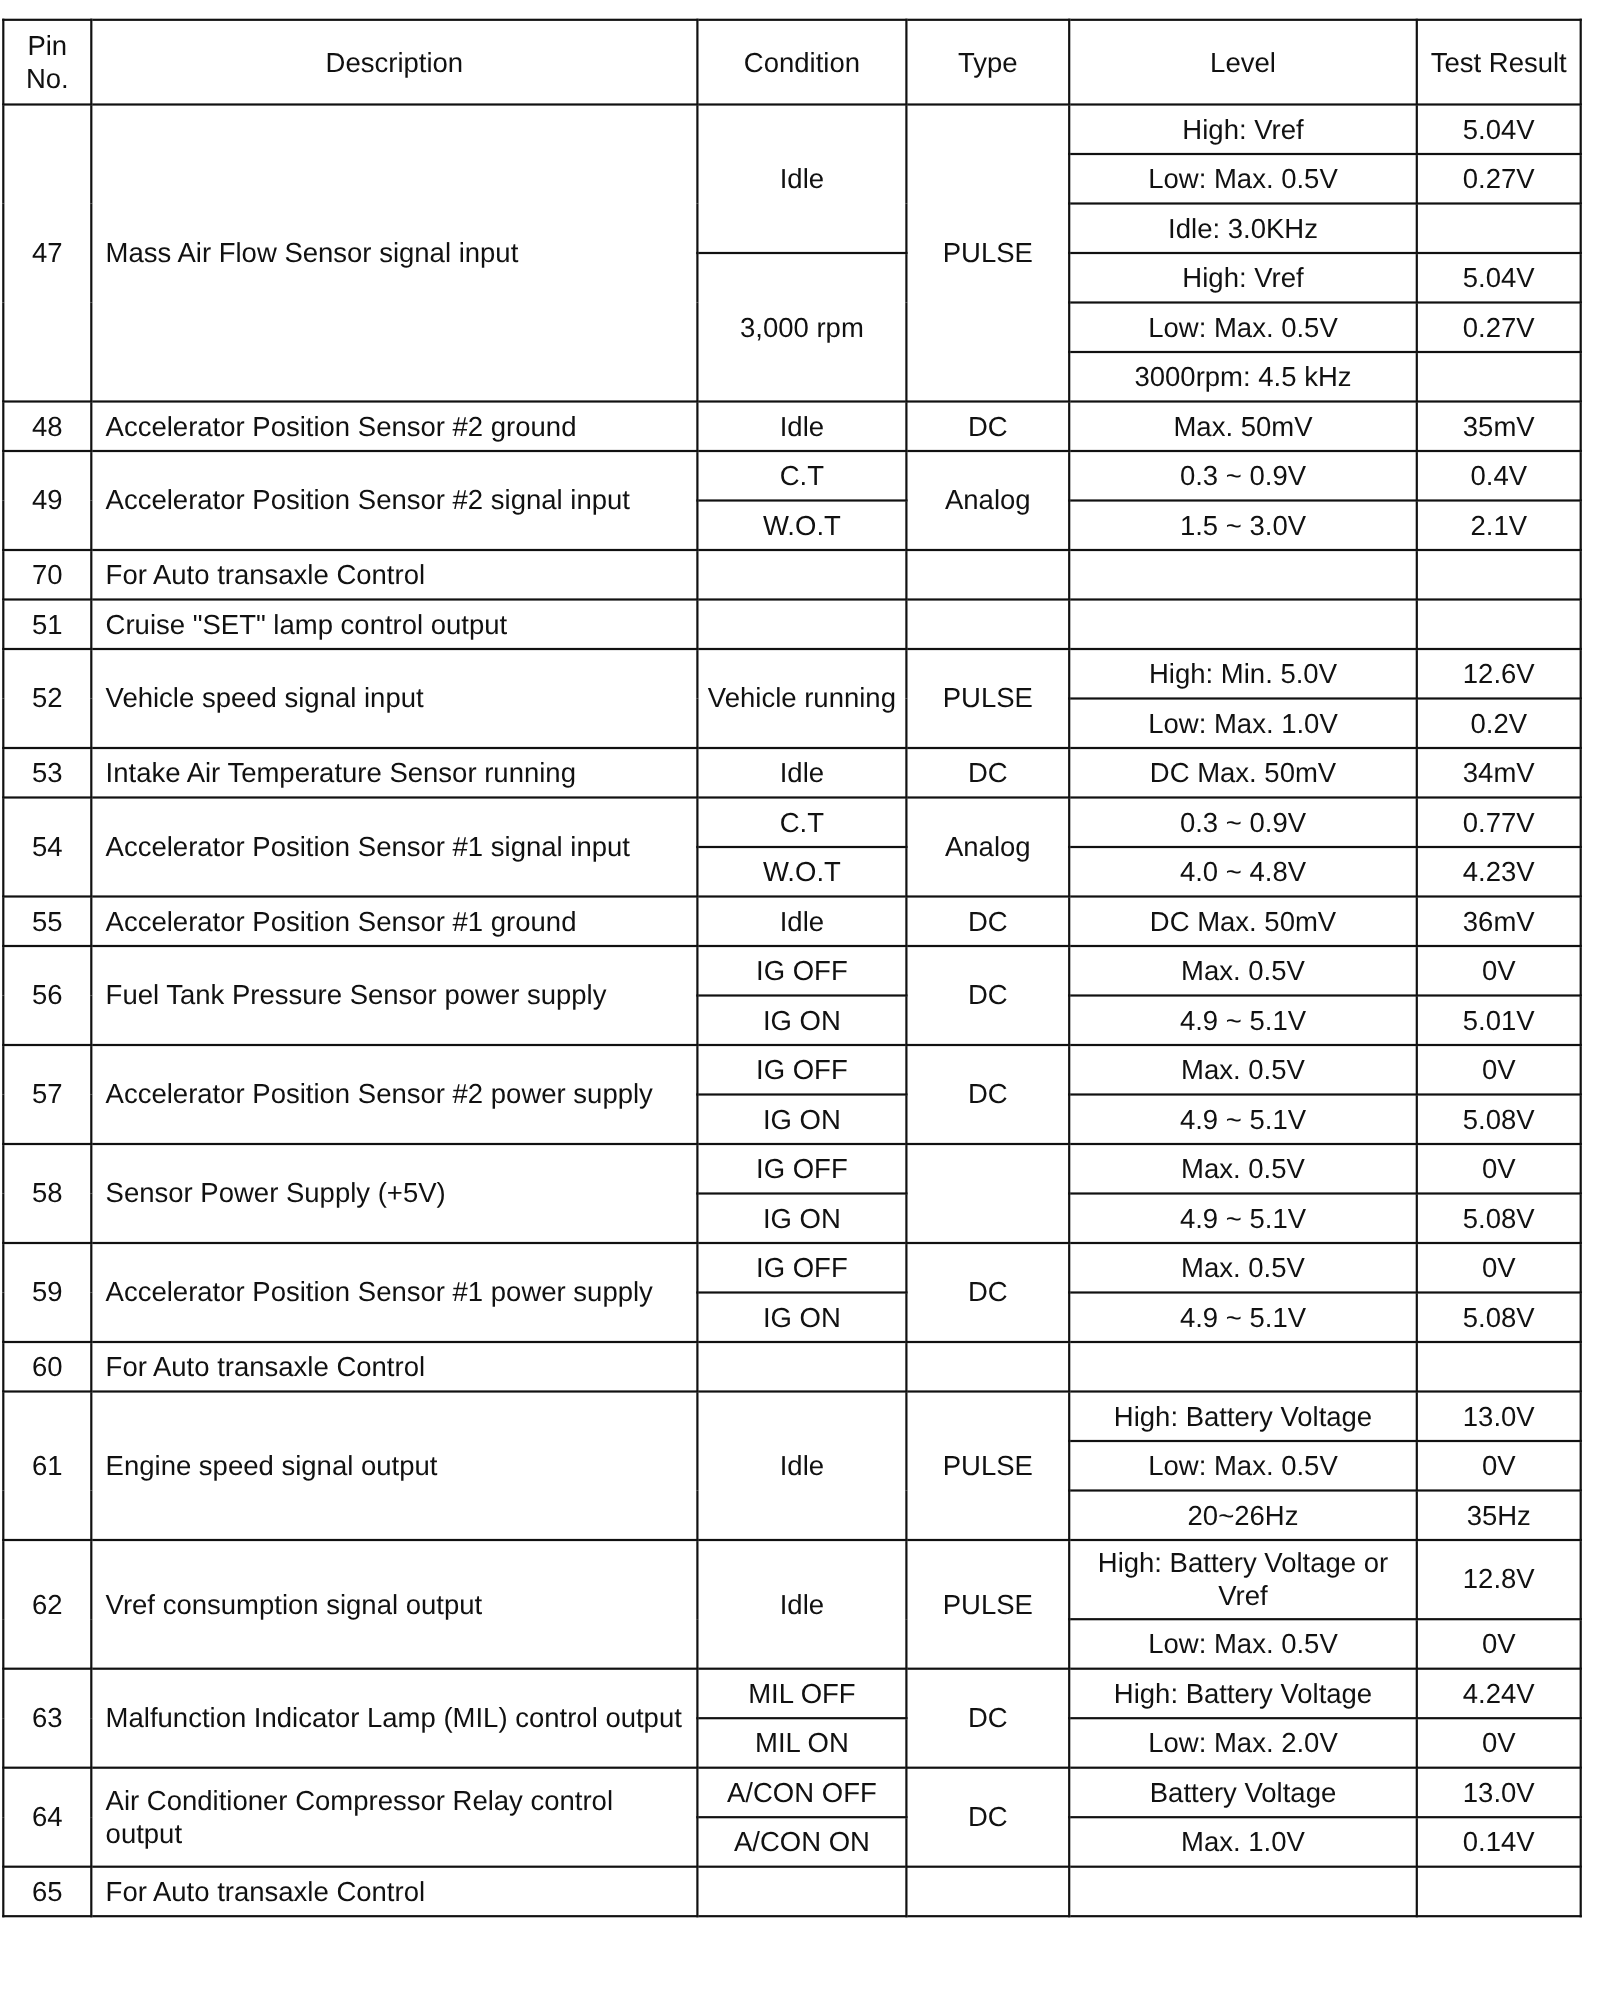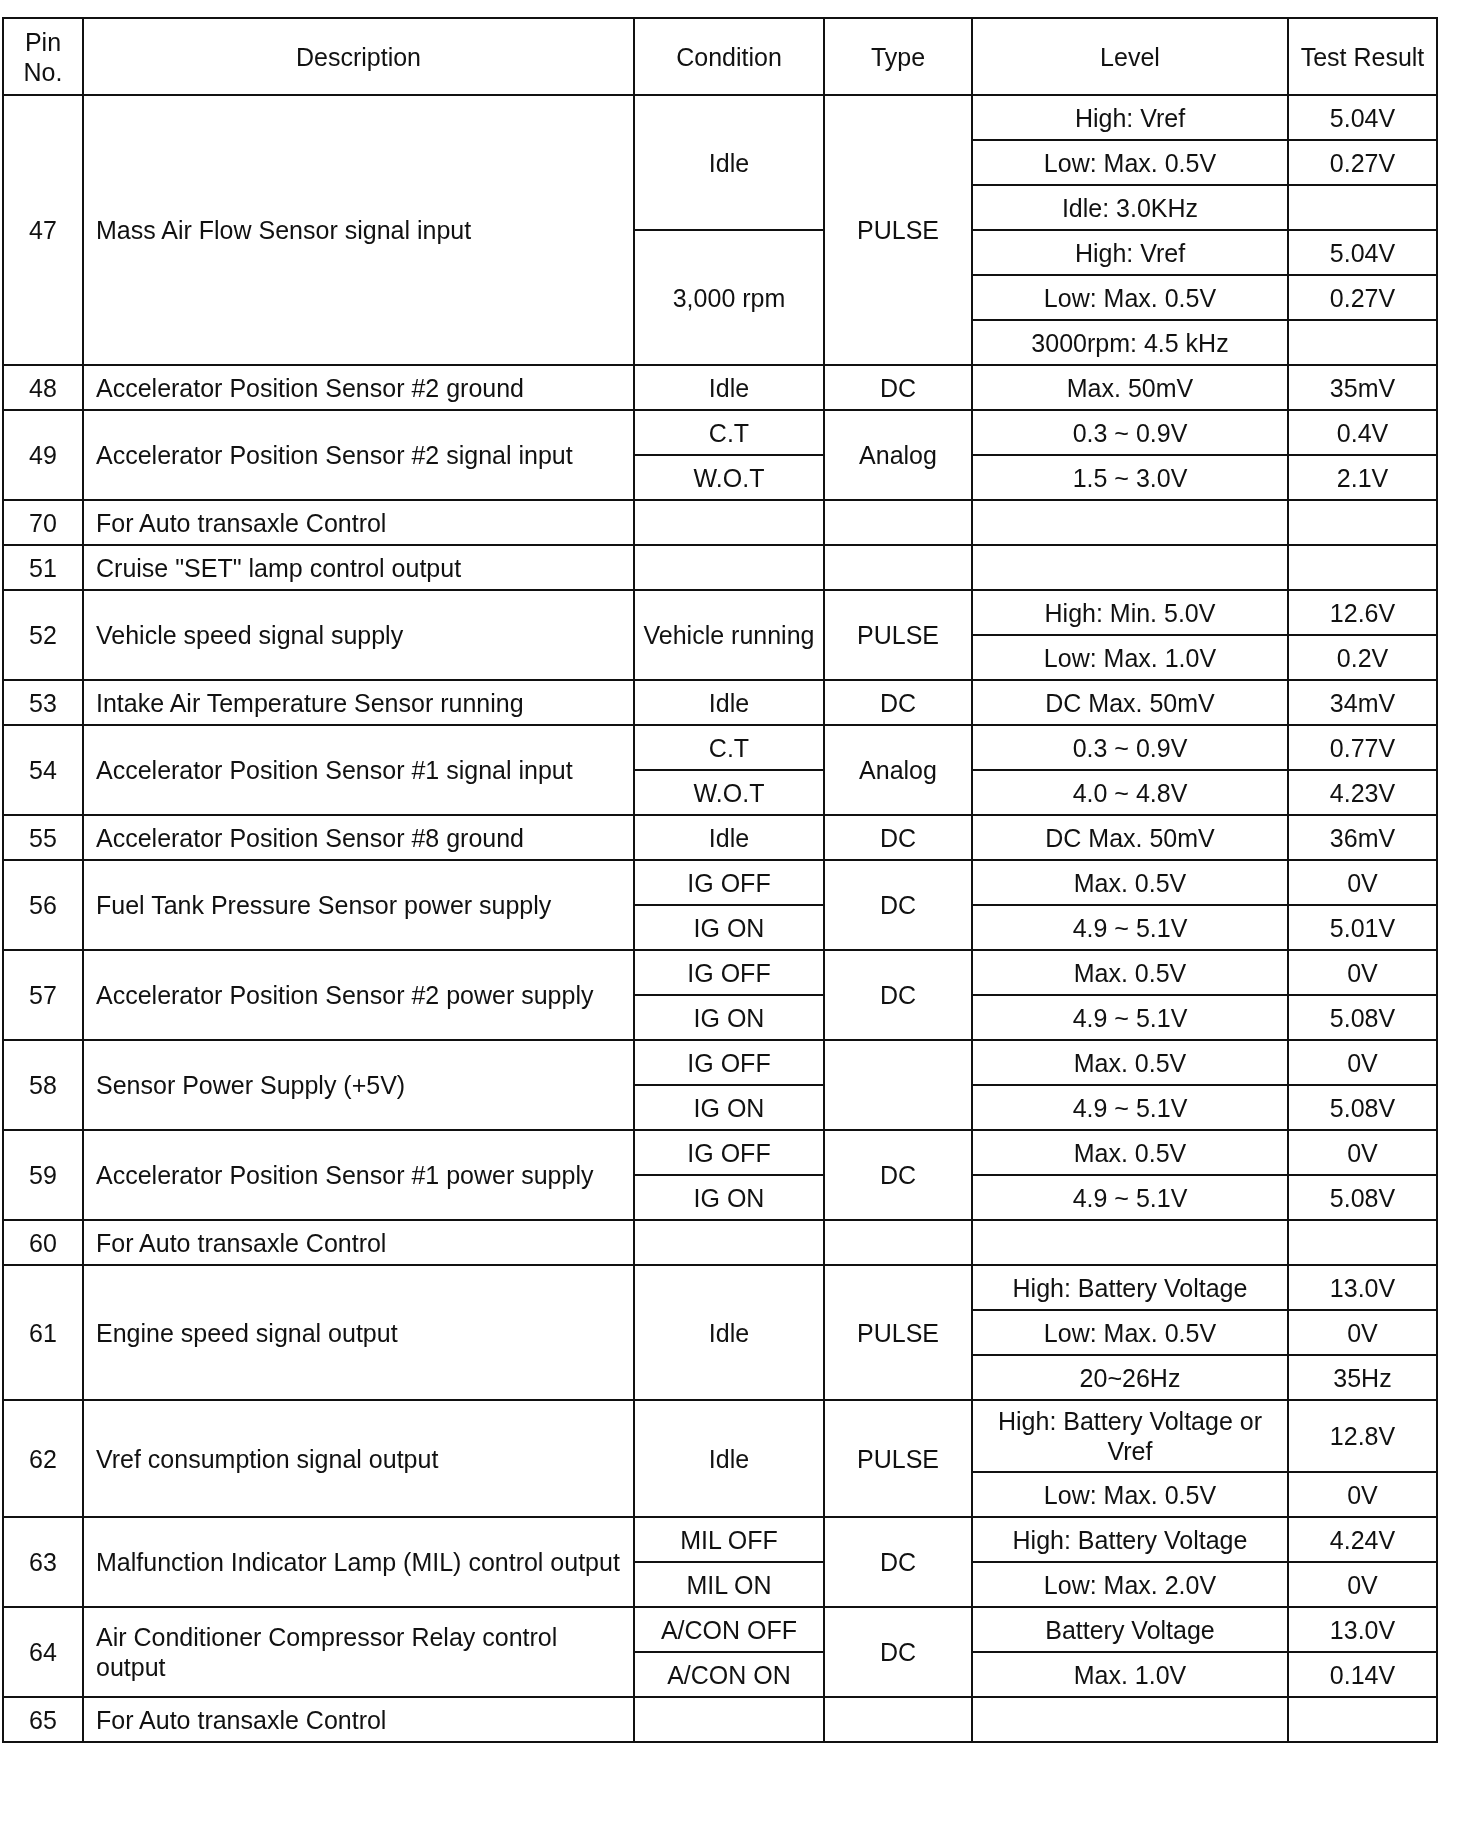--- a/index.html
+++ b/index.html
@@ -101,21 +101,21 @@
       <tr>
         <td>51</td>
         <td class="desc">Cruise "SET" lamp control output</td>
         <td></td>
         <td></td>
         <td></td>
         <td></td>
       </tr>
       <tr>
         <td rowspan="2">52</td>
-        <td rowspan="2" class="desc">Vehicle speed signal supply</td>
+        <td rowspan="2" class="desc">Vehicle speed signal input</td>
         <td rowspan="2">Vehicle running</td>
         <td rowspan="2">PULSE</td>
         <td>High:  Min.  5.0V</td>
         <td>12.6V</td>
       </tr>
       <tr>
         <td>Low:  Max.  1.0V</td>
         <td>0.2V</td>
       </tr>
       <tr>
@@ -134,21 +134,21 @@
         <td>0.3 ~ 0.9V</td>
         <td>0.77V</td>
       </tr>
       <tr>
         <td>W.O.T</td>
         <td>4.0 ~ 4.8V</td>
         <td>4.23V</td>
       </tr>
       <tr>
         <td>55</td>
-        <td class="desc">Accelerator Position Sensor #8 ground</td>
+        <td class="desc">Accelerator Position Sensor #1 ground</td>
         <td>Idle</td>
         <td>DC</td>
         <td>DC Max.  50mV</td>
         <td>36mV</td>
       </tr>
       <tr>
         <td rowspan="2">56</td>
         <td rowspan="2" class="desc">Fuel Tank Pressure Sensor power supply</td>
         <td>IG OFF</td>
         <td rowspan="2">DC</td>

